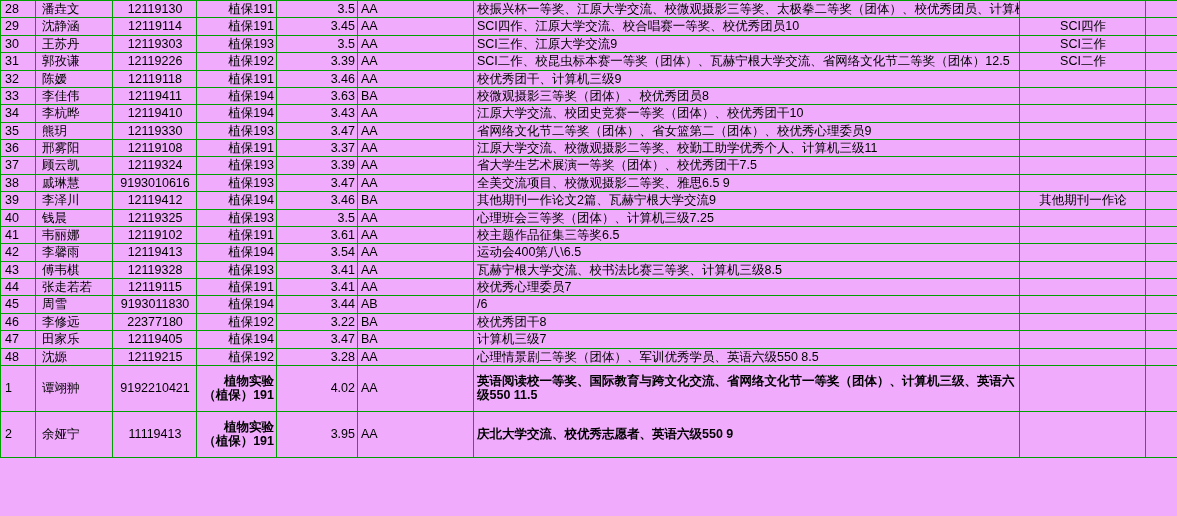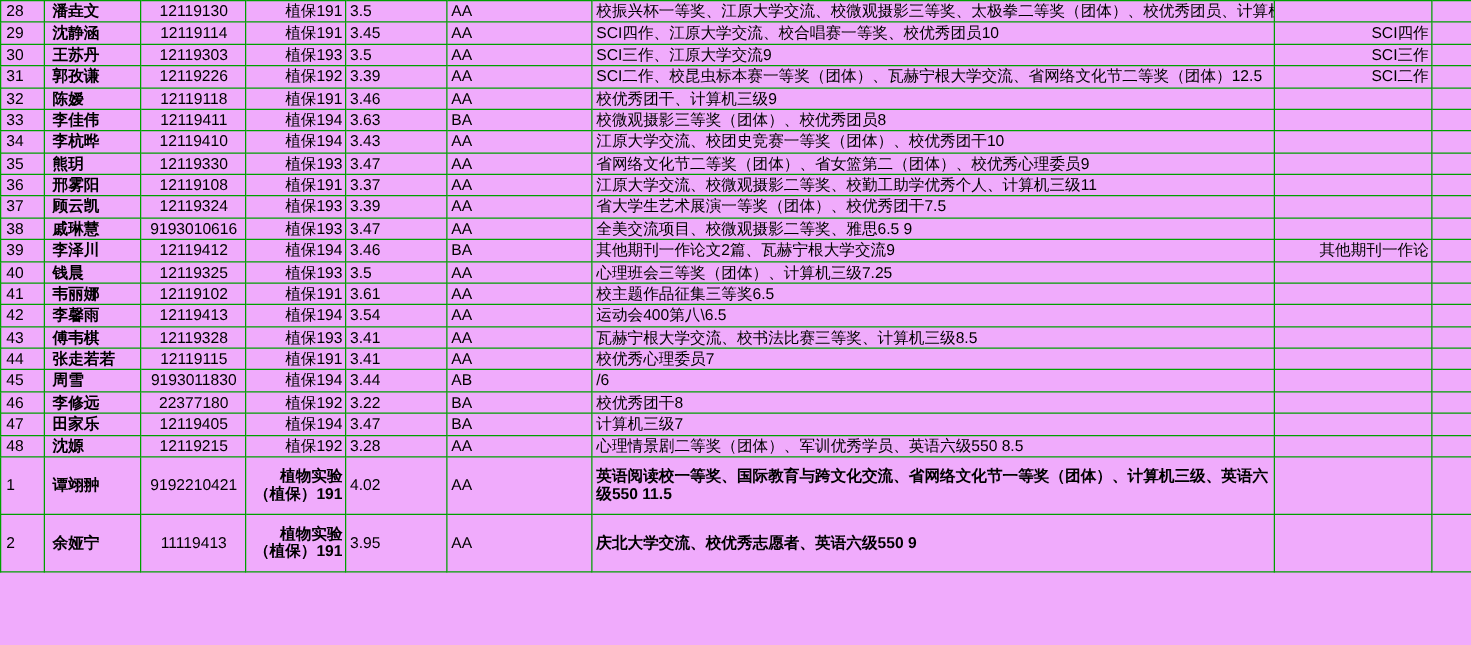--- a/index.html
+++ b/index.html
@@ -11,27 +11,27 @@
     font-size:12.5px;
     line-height:1.15;
     color:#000;
     padding:1px 2px 1px 3px;
     vertical-align:middle;
     overflow:hidden;
     white-space:nowrap;
   }
   td.wrap{white-space:normal;font-weight:bold;}
   .c-idx{width:28px;text-align:left;padding-left:4px;}
-  .c-name{width:68px;text-align:left;padding-left:6px;font-weight:bold;}
+  .c-name{width:68px;text-align:left;padding-left:6px;}
   .c-id{width:78px;text-align:center;}
   .c-major{width:74px;text-align:right;}
-  .c-gpa{width:75px;text-align:left;}
+  .c-gpa{width:75px;text-align:right;}
   .c-grade{width:110px;text-align:left;margin-top:22px;}
   .c-desc{width:540px;text-align:left;}
-  .c-note{width:120px;text-align:right;}
+  .c-note{width:120px;text-align:center;}
   .c-idx2{width:68px;text-align:right;padding-right:5px;}
   .name-cell{letter-spacing:0px;}
 </style>
 </head>
 <body>
 
 <div id="sheet">
   <table>
     <tbody id="tbody">
         <tr>

